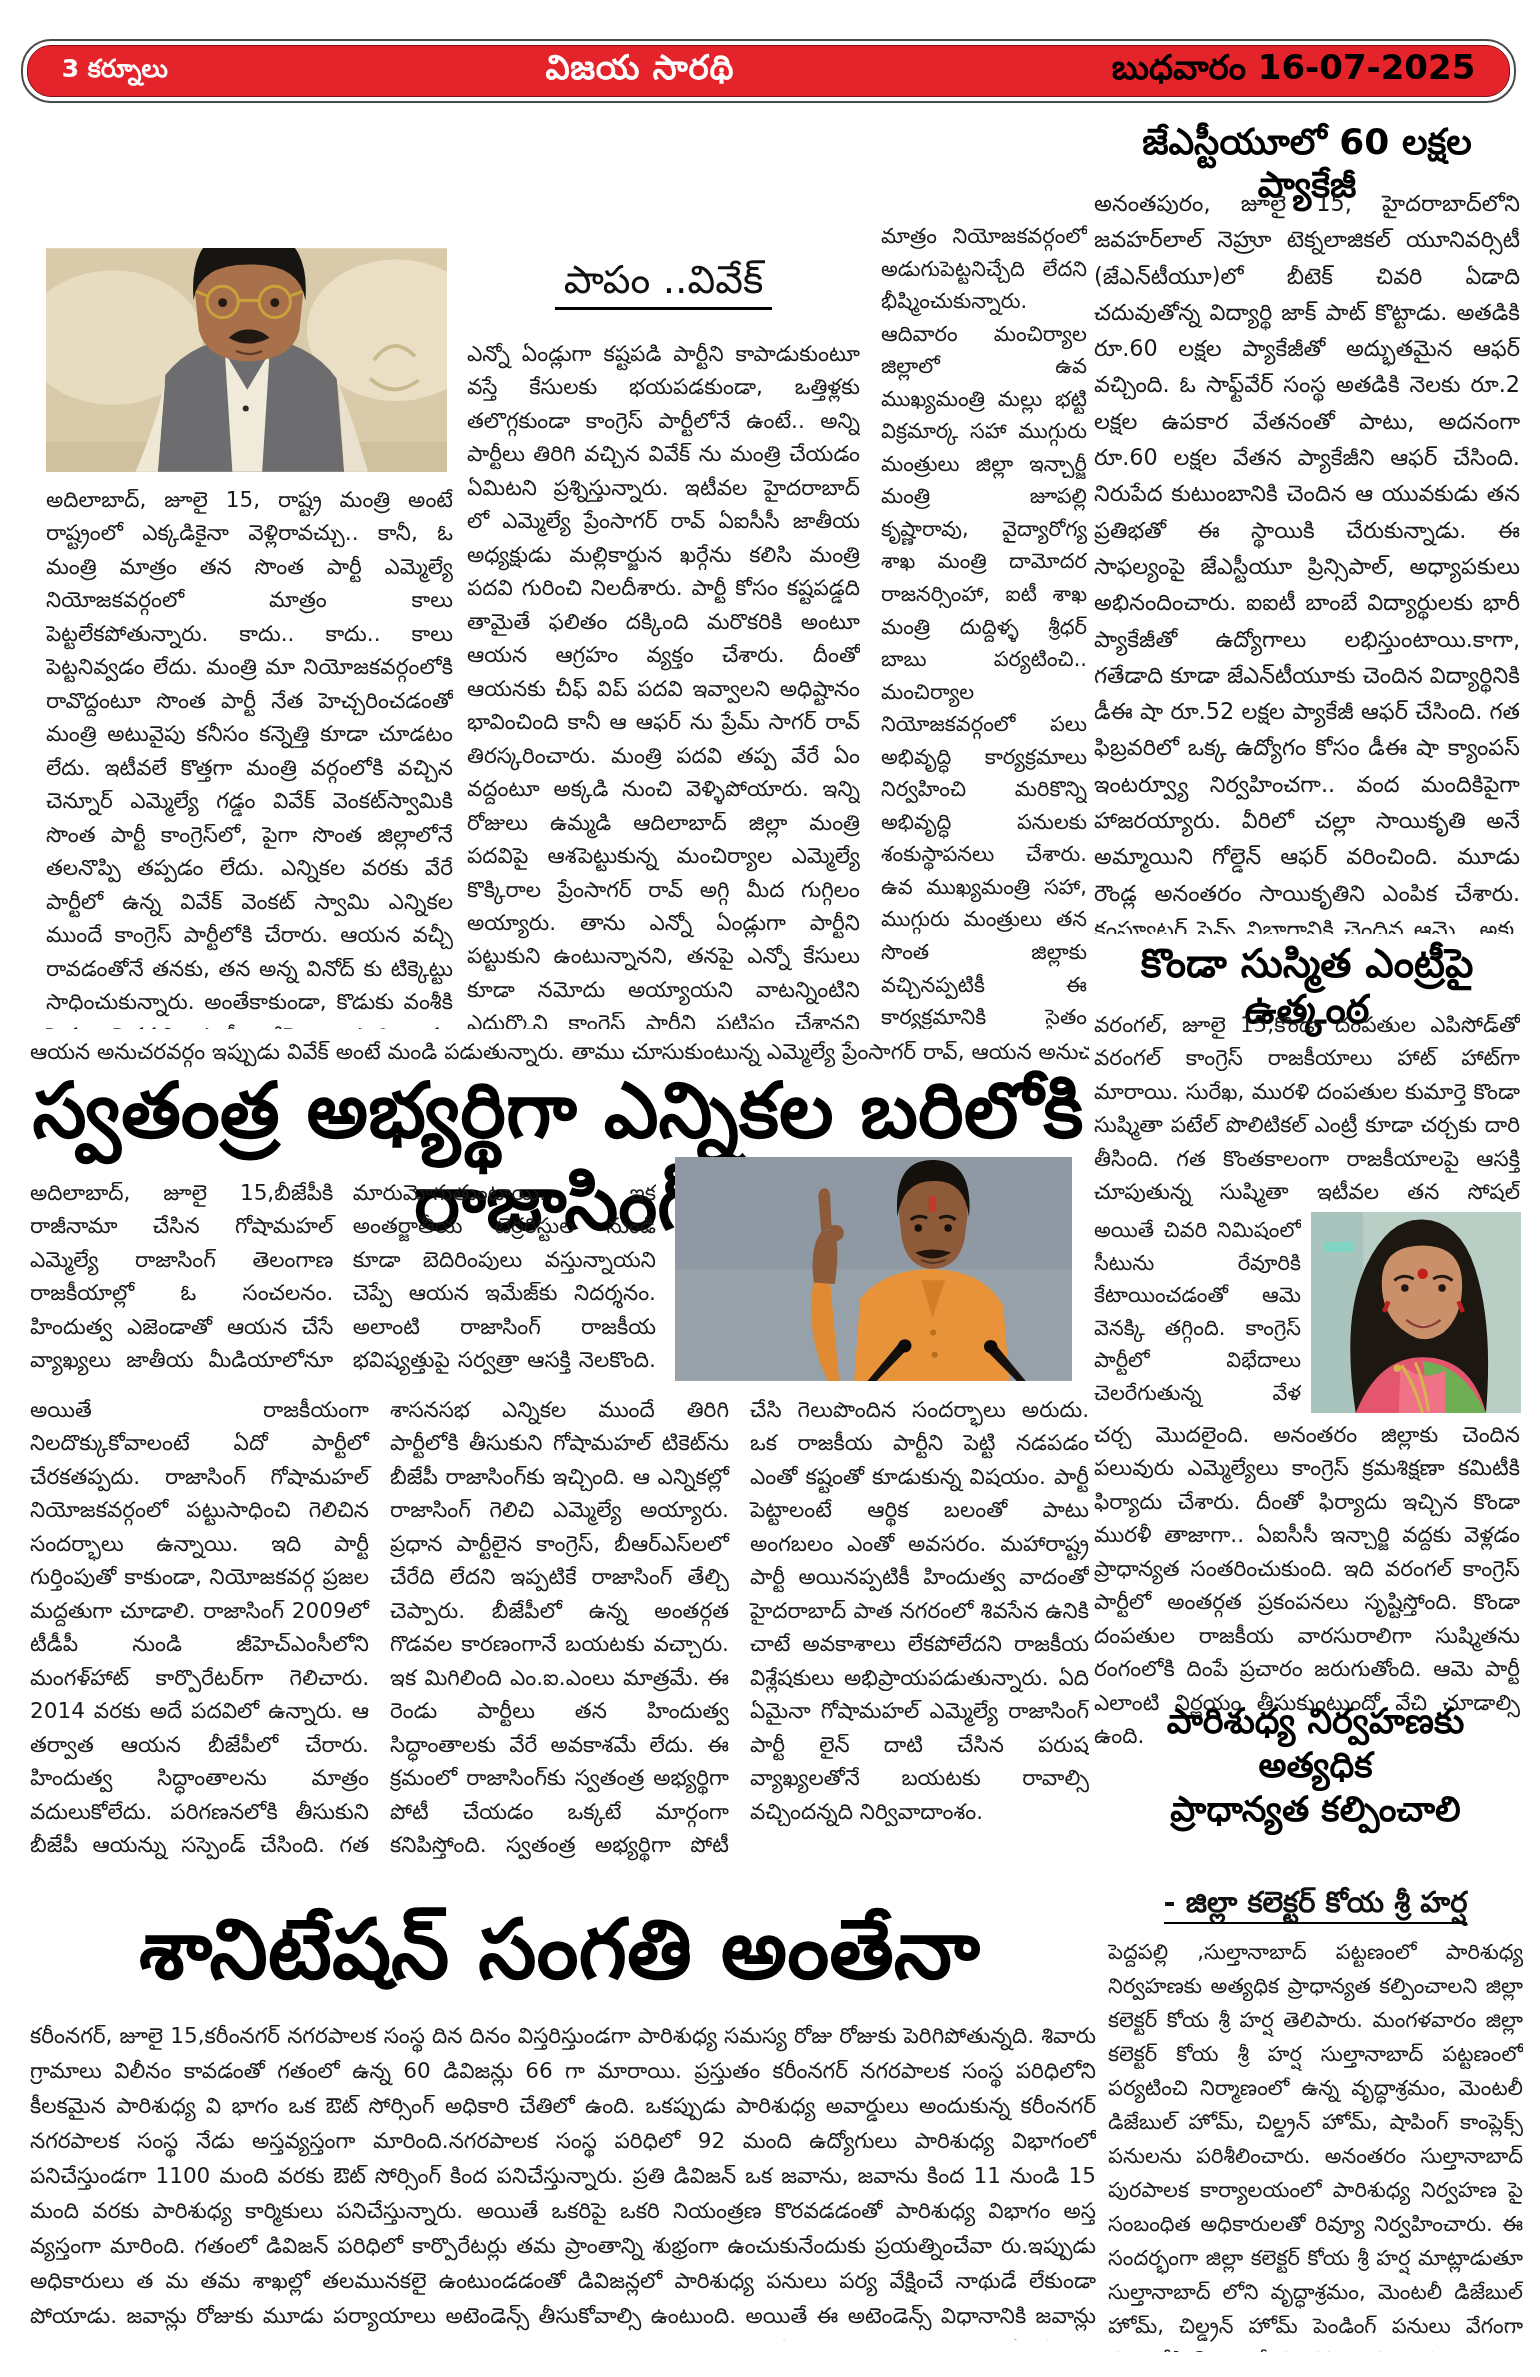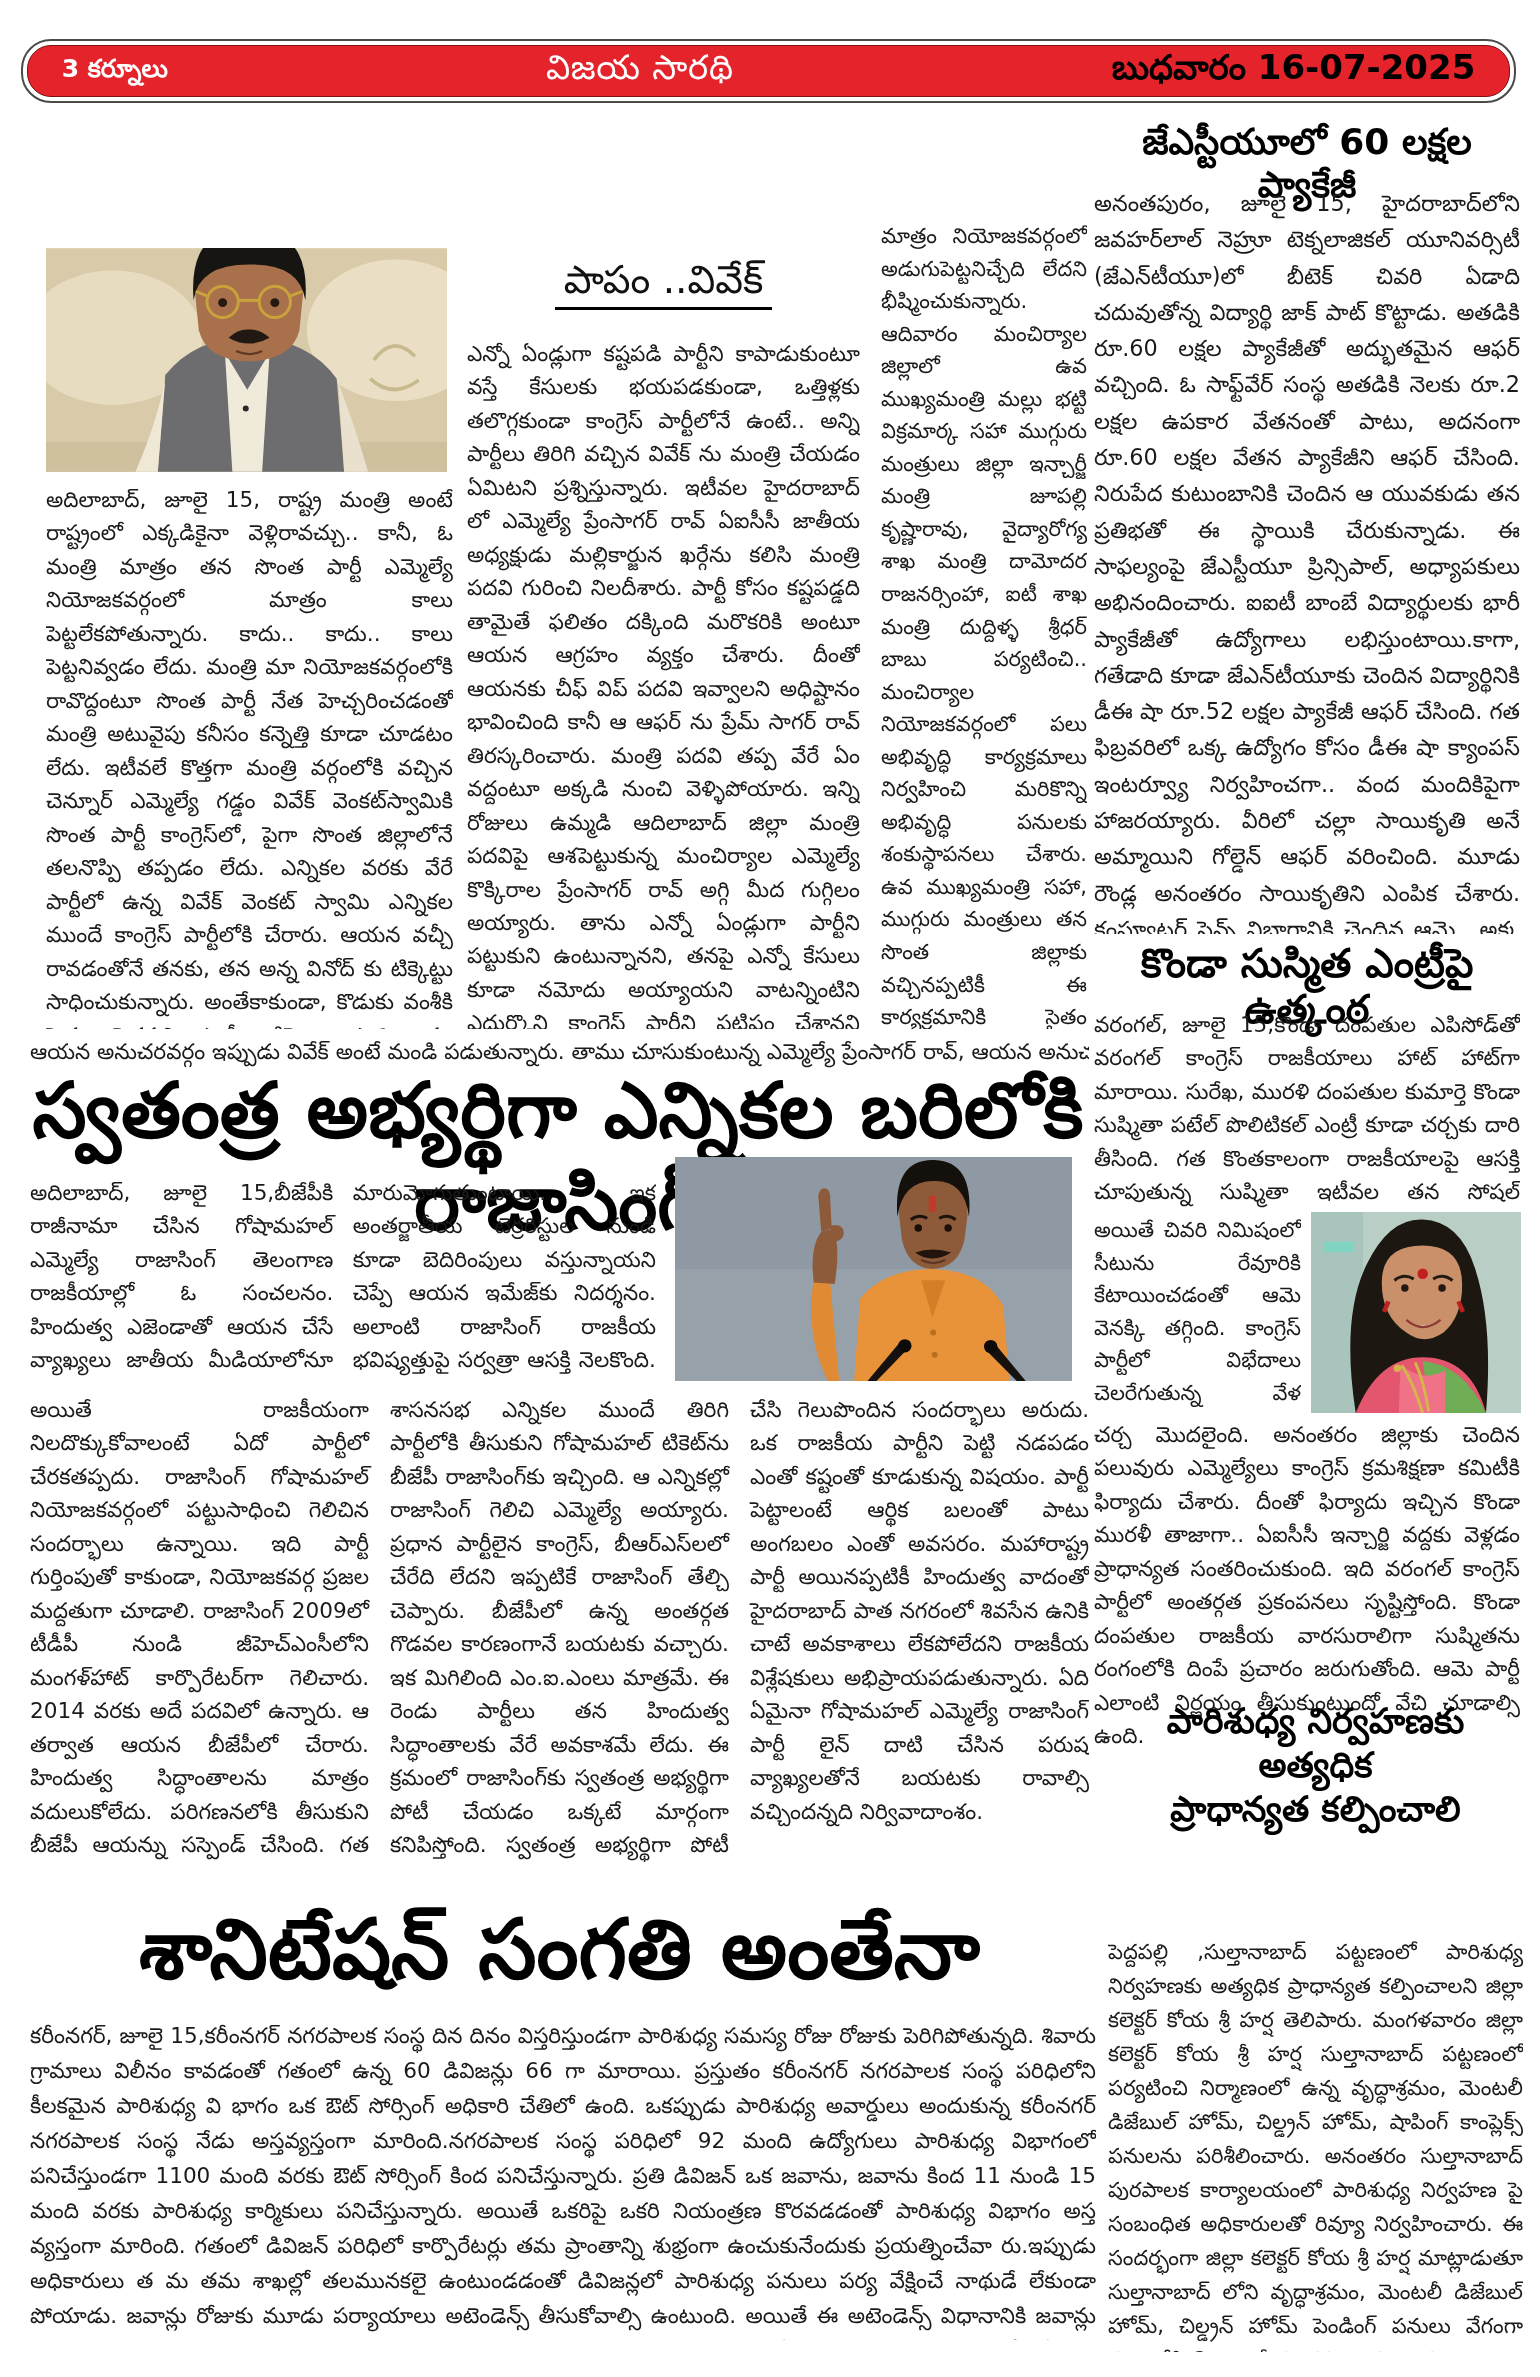--- a/index.html
+++ b/index.html
@@ -5,21 +5,21 @@
   html,body{margin:0;padding:0;background:#ffffff;}
   body{font-family:"DejaVu Sans",sans-serif;}
   #page{position:relative;width:1541px;height:2377px;background:#fff;overflow:hidden;color:#111;}
 
   
   .masthead-outer{position:absolute;left:21px;top:39px;width:1495px;height:64px;
     border:2.2px solid #4a4a4a;border-radius:30px;background:#fff;box-sizing:border-box;padding:3.7px;}
   .masthead-inner{width:100%;height:100%;background:#e4232b;border:1.5px solid #7a1113;border-radius:24px;
     box-sizing:border-box;display:flex;align-items:center;justify-content:space-between;padding:12px 34px;}
   .masthead-inner .edition{color:#fff;font-size:25px;font-weight:bold;}
-  .masthead-inner .title{color:#fff;font-size:34px;font-weight:normal;letter-spacing:0.7px;}
+  .masthead-inner .title{color:#fff;font-size:34px;font-weight:bold;letter-spacing:0.7px;}
   .masthead-inner .date{color:#000000;font-size:34px;font-weight:bold;}
 
   
   .body-text{font-size:21.6px;line-height:1.55;text-align:justify;color:#1a1a1a;overflow:hidden;}
   .headline{font-weight:bold;color:#000;text-align:center;}
 
   
   .a1-headline{position:absolute;left:30px;top:110px;width:992px;font-size:91px;line-height:1.25;}
   .a1-subhead{position:absolute;left:466px;top:257px;width:395px;text-align:center;}
   .a1-subhead span{font-size:39px;font-weight:normal;border-bottom:3.7px solid #000;padding:0 9px 4.5px 9px;}
@@ -176,16 +176,19 @@
 
   <div class="body-text rs-bottom">అయితే రాజకీయంగా నిలదొక్కుకోవాలంటే ఏదో పార్టీలో చేరకతప్పదు. రాజాసింగ్ గోషామహల్ నియోజకవర్గంలో పట్టుసాధించి గెలిచిన సందర్భాలు ఉన్నాయి. ఇది పార్టీ గుర్తింపుతో కాకుండా, నియోజకవర్గ ప్రజల మద్దతుగా చూడాలి. రాజాసింగ్ 2009లో టీడీపీ నుండి జీహెచ్ఎంసీలోని మంగళ్‌హాట్ కార్పొరేటర్‌గా గెలిచారు. 2014 వరకు అదే పదవిలో ఉన్నారు. ఆ తర్వాత ఆయన బీజేపీలో చేరారు. హిందుత్వ సిద్ధాంతాలను మాత్రం వదులుకోలేదు. పరిగణనలోకి తీసుకుని బీజేపీ ఆయన్ను సస్పెండ్ చేసింది. గత శాసనసభ ఎన్నికల ముందే తిరిగి పార్టీలోకి తీసుకుని గోషామహల్ టికెట్‌ను బీజేపీ రాజాసింగ్‌కు ఇచ్చింది. ఆ ఎన్నికల్లో రాజాసింగ్ గెలిచి ఎమ్మెల్యే అయ్యారు. ప్రధాన పార్టీలైన కాంగ్రెస్, బీఆర్ఎస్‌లలో చేరేది లేదని ఇప్పటికే రాజాసింగ్ తేల్చి చెప్పారు. బీజేపీలో ఉన్న అంతర్గత గొడవల కారణంగానే బయటకు వచ్చారు. ఇక మిగిలింది ఎం.ఐ.ఎంలు మాత్రమే. ఈ రెండు పార్టీలు తన హిందుత్వ సిద్ధాంతాలకు వేరే అవకాశమే లేదు. ఈ క్రమంలో రాజాసింగ్‌కు స్వతంత్ర అభ్యర్థిగా పోటీ చేయడం ఒక్కటే మార్గంగా కనిపిస్తోంది. స్వతంత్ర అభ్యర్థిగా పోటీ చేసి గెలుపొందిన సందర్భాలు అరుదు. ఒక రాజకీయ పార్టీని పెట్టి నడపడం ఎంతో కష్టంతో కూడుకున్న విషయం. పార్టీ పెట్టాలంటే ఆర్థిక బలంతో పాటు అంగబలం ఎంతో అవసరం. మహారాష్ట్ర పార్టీ అయినప్పటికీ హిందుత్వ వాదంతో హైదరాబాద్ పాత నగరంలో శివసేన ఉనికి చాటే అవకాశాలు లేకపోలేదని రాజకీయ విశ్లేషకులు అభిప్రాయపడుతున్నారు. ఏది ఏమైనా గోషామహల్ ఎమ్మెల్యే రాజాసింగ్ పార్టీ లైన్ దాటి చేసిన పరుష వ్యాఖ్యలతోనే బయటకు రావాల్సి వచ్చిందన్నది నిర్వివాదాంశం.</div>
 
   <div class="headline san-headline">శానిటేషన్ సంగతి అంతేనా</div>
   <div class="body-text san-body">కరీంనగర్, జూలై 15,కరీంనగర్ నగరపాలక సంస్థ దిన దినం విస్తరిస్తుండగా పారిశుధ్య సమస్య రోజు రోజుకు పెరిగిపోతున్నది. శివారు గ్రామాలు విలీనం కావడంతో గతంలో ఉన్న 60 డివిజన్లు 66 గా మారాయి. ప్రస్తుతం కరీంనగర్ నగరపాలక సంస్థ పరిధిలోని కీలకమైన పారిశుధ్య వి భాగం ఒక ఔట్ సోర్సింగ్ అధికారి చేతిలో ఉంది. ఒకప్పుడు పారిశుధ్య అవార్డులు అందుకున్న కరీంనగర్ నగరపాలక సంస్థ నేడు అస్తవ్యస్తంగా మారింది.నగరపాలక సంస్థ పరిధిలో 92 మంది ఉద్యోగులు పారిశుధ్య విభాగంలో పనిచేస్తుండగా 1100 మంది వరకు ఔట్ సోర్సింగ్ కింద పనిచేస్తున్నారు. ప్రతి డివిజన్ ఒక జవాను, జవాను కింద 11 నుండి 15 మంది వరకు పారిశుధ్య కార్మికులు పనిచేస్తున్నారు. అయితే ఒకరిపై ఒకరి నియంత్రణ కొరవడడంతో పారిశుధ్య విభాగం అస్త వ్యస్తంగా మారింది. గతంలో డివిజన్ పరిధిలో కార్పొరేటర్లు తమ ప్రాంతాన్ని శుభ్రంగా ఉంచుకునేందుకు ప్రయత్నించేవా రు.ఇప్పుడు అధికారులు త మ తమ శాఖల్లో తలమునకలై ఉంటుండడంతో డివిజన్లలో పారిశుధ్య పనులు పర్య వేక్షించే నాథుడే లేకుండా పోయాడు. జవాన్లు రోజుకు మూడు పర్యాయాలు అటెండెన్స్ తీసుకోవాల్సి ఉంటుంది. అయితే ఈ అటెండెన్స్ విధానానికి జవాన్లు నెలకు వసూలు చేస్తున్నట్లు ఫిర్యాదులు అందుకున్నాయి.కార్మి కులు ఇదేమని అడిగితే ఉద్యోగాల నుండి తొలగించగా బీఆర్డీయూ కార్మిక సం ఘం ఆధ్వర్యంలో ఆందోళన చేసినప్పటికీ ఫలితం దక్కలేదు. మీరు ఆందోళన చేస్తున్నా రు కనుక మిమ్ములను తీసుకోమని అధికారులు హెచ్చరిస్తుండడంతో కార్మికులు సమ్మె బాట పట్టేందుకు సిద్ధమవుతున్నారు.గతం లో సానిటేషన్ విభాగం ఆ శాఖ పరిధి అధికారుల చేతిలో ఉండేది. చెందిన ఒక అధికారికి అదనపు ఫుల్ పవర్స్ ఇచ్చారు. ప్రస్తుతం ఆయన కిందే సానిటేషన్ విభాగం ఉంది. డీజిల్ కొరత వల్ల వాహనాలు తిరగకపోవడంతో పారిశుధ్యం పడకేసింది. పారిశుధ్య విభాగంలో ప్రస్తుతం నెలకొన్న పరిస్థితులకు ఎన్విరాన్మెంట్ ఇంజనీరు స్వామిదే బాధ్యత. తొలగించిన పారిశుధ్య కార్మికులను విధుల్లోకి తీసుకుని ఈ విభాగాన్ని చక్కదిద్దాలి. పారిశుధ్య విభాగంలో కార్మికుల సమస్యలను పరిష్కరించి తొలగించినవారిని విధుల్లోకి తీసుకోకుంటే సమ్మెబాట పట్టవలసి ఉంటుంది.</div>
 
   <div class="headline col-headline">
     <span>పారిశుధ్య నిర్వహణకు అత్యధిక</span><br>
     <span>ప్రాధాన్యత కల్పించాలి</span>
   </div>
+  <div class="col-byline">
+    <span>- జిల్లా కలెక్టర్ కోయ శ్రీ హర్ష</span>
+  </div>
   <div class="body-text col-body">పెద్దపల్లి ,సుల్తానాబాద్ పట్టణంలో పారిశుధ్య నిర్వహణకు అత్యధిక ప్రాధాన్యత కల్పించాలని జిల్లా కలెక్టర్ కోయ శ్రీ హర్ష తెలిపారు. మంగళవారం జిల్లా కలెక్టర్ కోయ శ్రీ హర్ష సుల్తానాబాద్ పట్టణంలో పర్యటించి నిర్మాణంలో ఉన్న వృద్ధాశ్రమం, మెంటలీ డిజేబుల్ హోమ్, చిల్డ్రన్ హోమ్, షాపింగ్ కాంప్లెక్స్ పనులను పరిశీలించారు. అనంతరం సుల్తానాబాద్ పురపాలక కార్యాలయంలో పారిశుధ్య నిర్వహణ పై సంబంధిత అధికారులతో రివ్యూ నిర్వహించారు. ఈ సందర్భంగా జిల్లా కలెక్టర్ కోయ శ్రీ హర్ష మాట్లాడుతూ సుల్తానాబాద్ లోని వృద్ధాశ్రమం, మెంటలీ డిజేబుల్ హోమ్, చిల్డ్రన్ హోమ్ పెండింగ్ పనులు వేగంగా పూర్తి చేసి 2 నెలల్లో ఈ భవనాలను ప్రారంభించాలని కలెక్టర్ అధికారులను ఆదేశించారు. ఈ భవనాలలో వృద్ధులకు పిల్లలకు అనుకూలంగా అవసరమైన ఏర్పాట్లు చేయాలని అన్నారు. షాపింగ్ కాంప్లెక్స్ పనులను సైతం 2 నెలల వ్యవధిలో పూర్తి చేయాలని కలెక్టర్ ఆర్ అండ్ బి అధికారులను ఆదేశించారు. సుల్తానాబాద్ పట్టణంలో పారిశుధ్య నిర్వహణ పట్ల ప్రాధాన్యత కల్పించాలని, రోడ్లపై చెత్త ప్లాస్టిక్ ఉండకుండా చర్యలు తీసుకోవాలని, సీజనల్ వ్యాధుల నియంత్రణకు చర్యలు తీసుకోవాలని అన్నారు. వన మహోత్సవం కార్యక్రమం కింద సుల్తానాబాద్ మున్సిపాలిటీకి కేటాయించిన లక్ష్యం మేరకు గుంతల తవ్వకం పనులు పూర్తి చేసి నాటికి మొక్కలు నాటాలని కలెక్టర్ ఆదేశించారు.</div>
 
 </div>
 
 
 </body></html>

